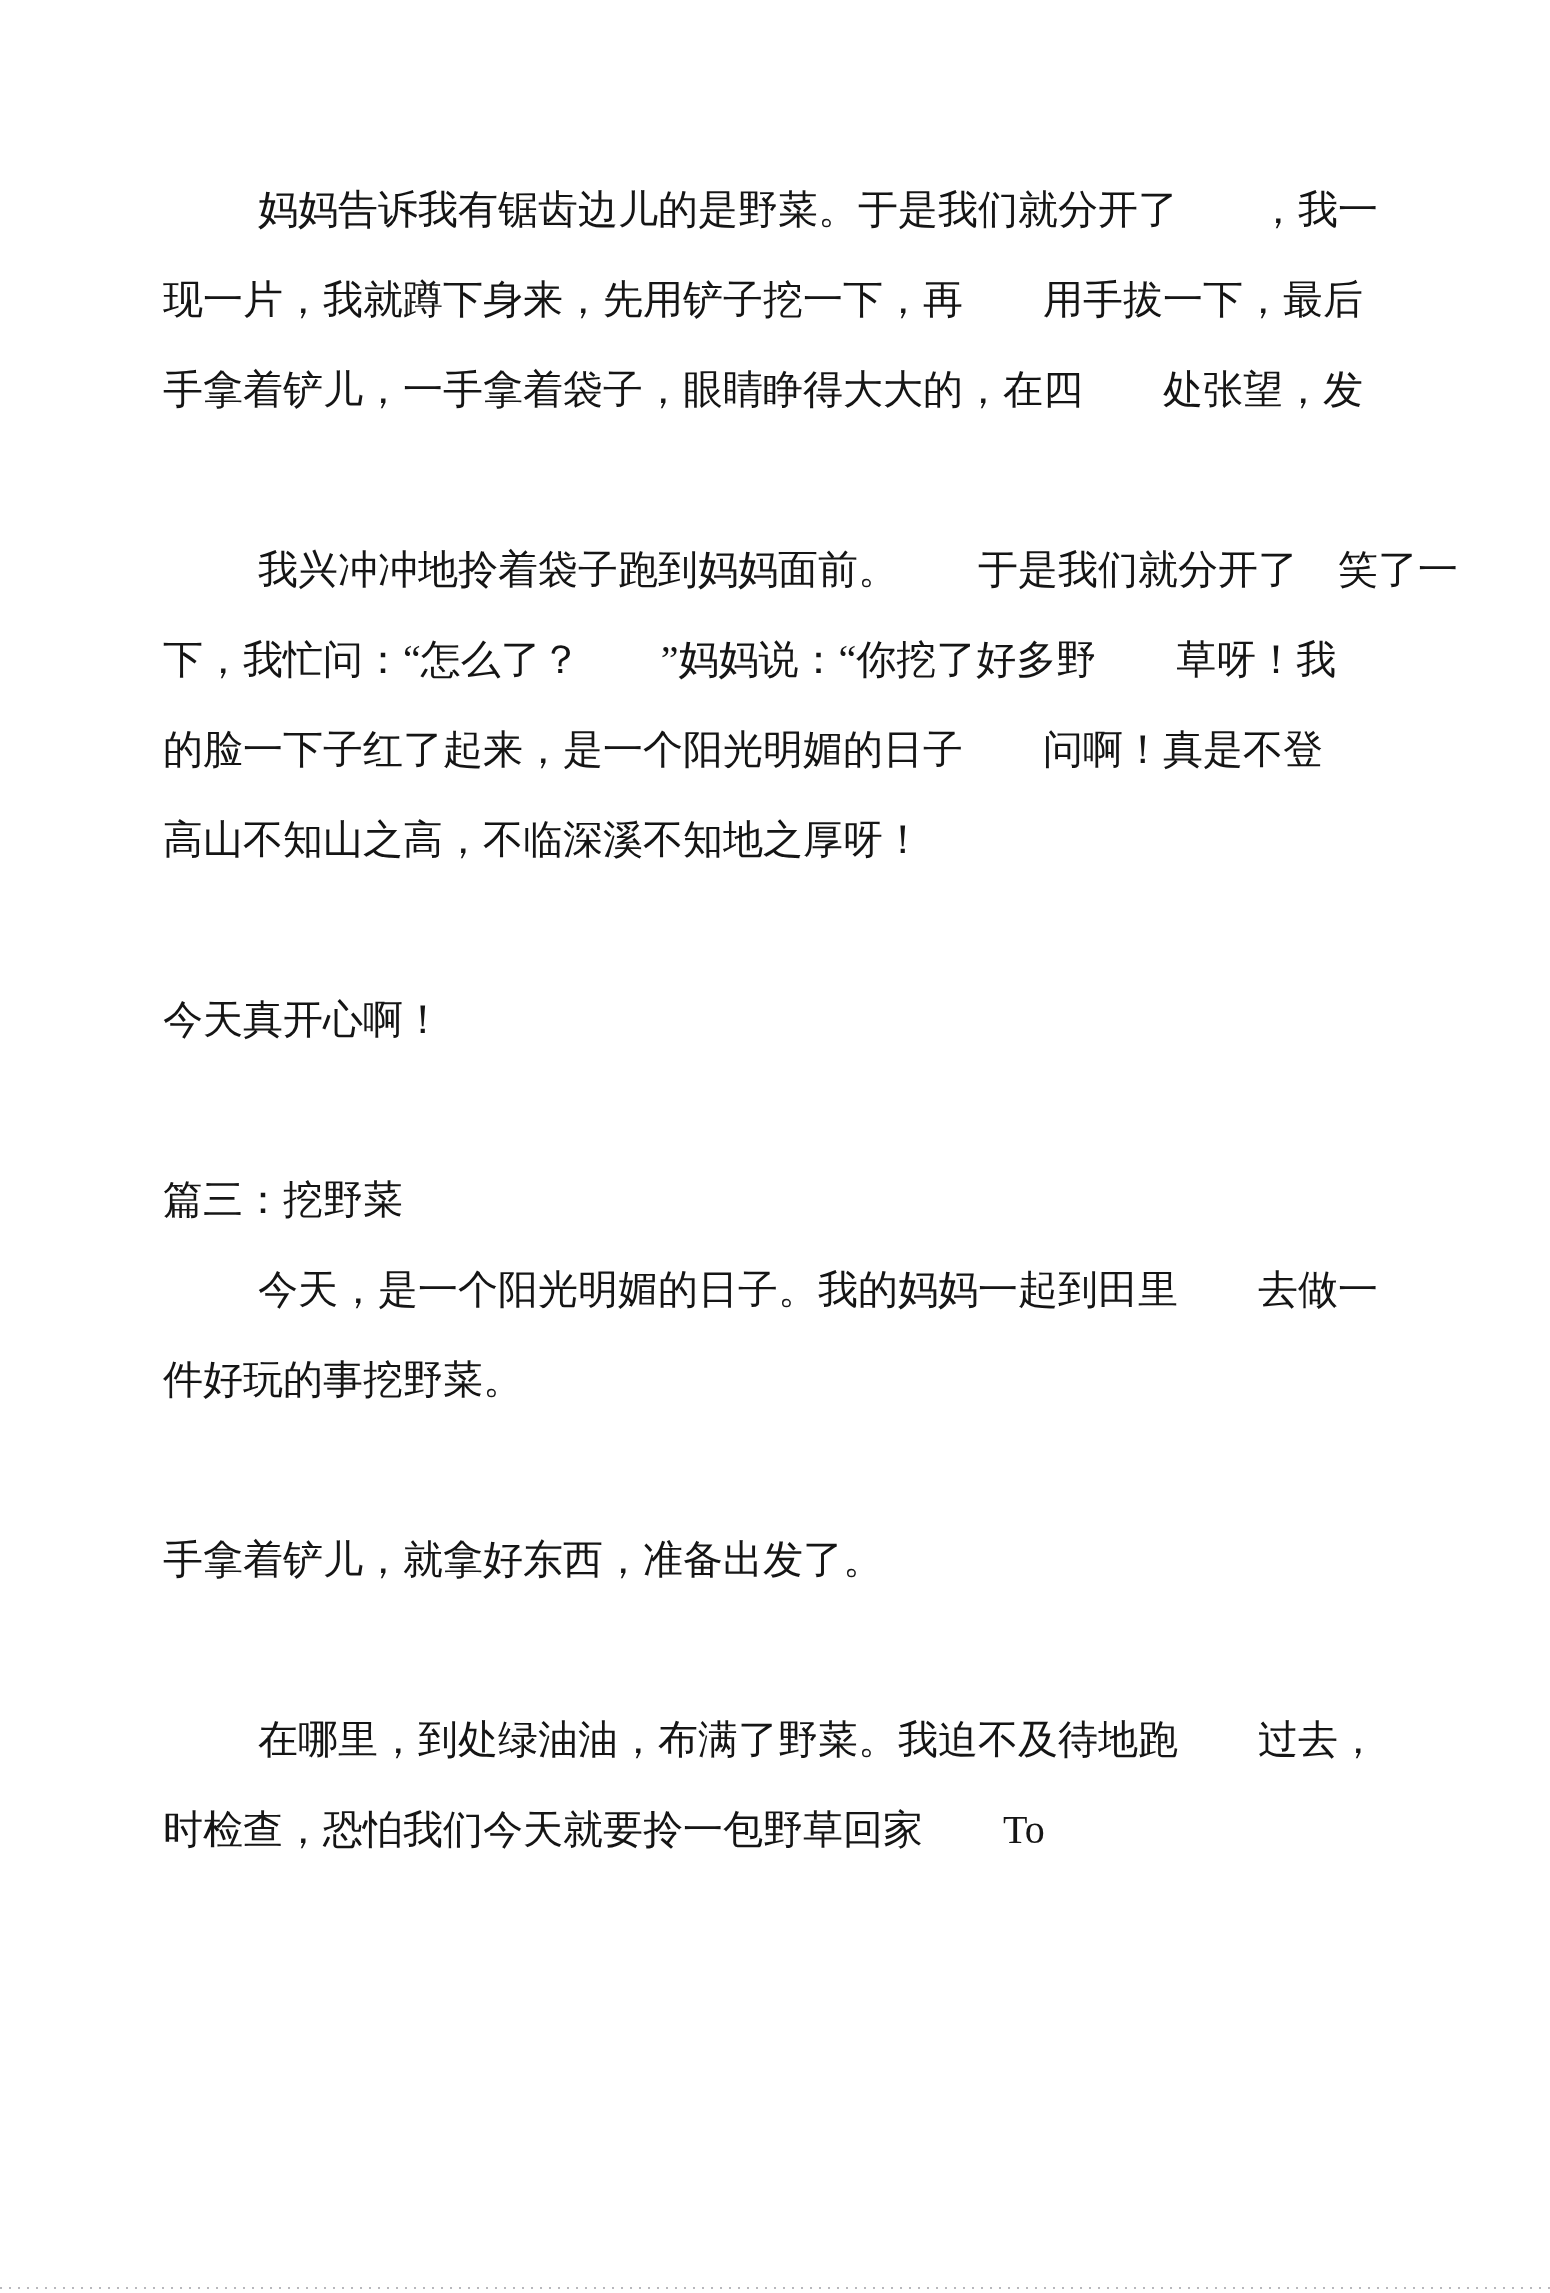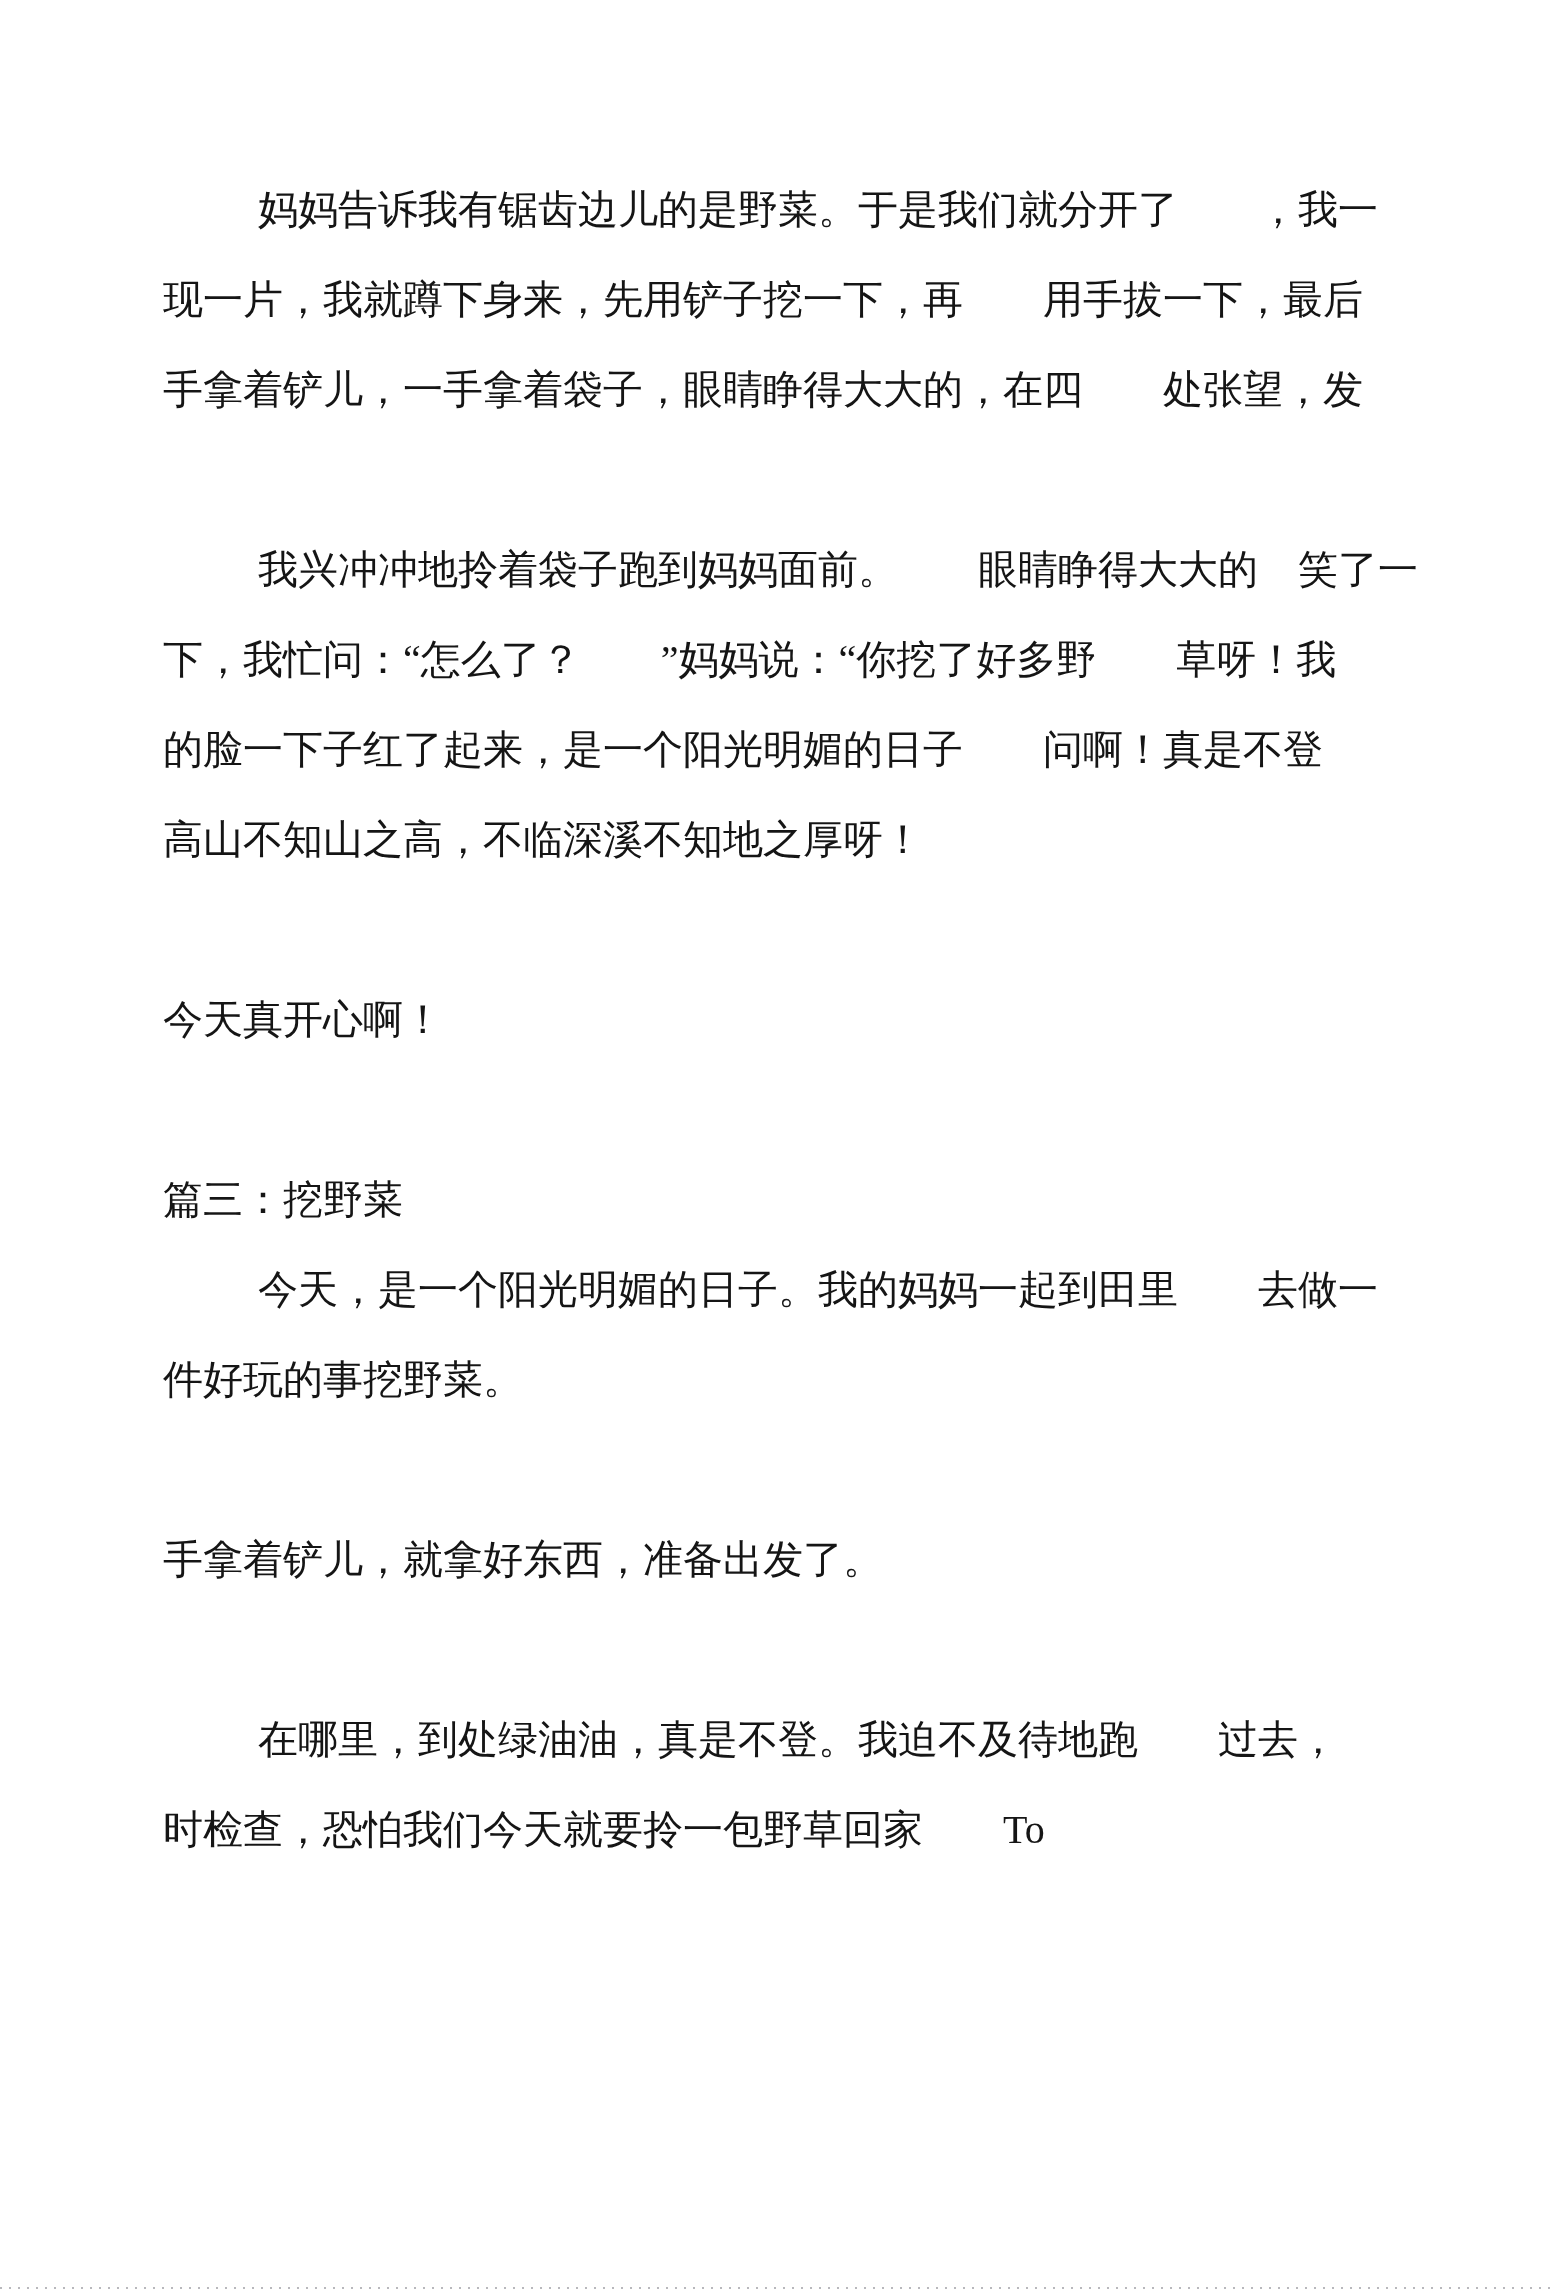--- a/index.html
+++ b/index.html
@@ -58,21 +58,21 @@
 <div class="page">
   <div class="text-block">
 
     <div class="para indent">
       <div class="line">妈妈告诉我有锯齿边儿的是野菜。于是我们就分开了　　，我一</div>
       <div class="line">现一片，我就蹲下身来，先用铲子挖一下，再　　用手拔一下，最后</div>
       <div class="line">手拿着铲儿，一手拿着袋子，眼睛睁得大大的，在四　　处张望，发</div>
     </div>
 
     <div class="para indent">
-      <div class="line">我兴冲冲地拎着袋子跑到妈妈面前。　　眼睛睁得大大的　笑了一</div>
+      <div class="line">我兴冲冲地拎着袋子跑到妈妈面前。　　于是我们就分开了　笑了一</div>
       <div class="line">下，我忙问：“怎么了？　　”妈妈说：“你挖了好多野　　草呀！我</div>
       <div class="line">的脸一下子红了起来，是一个阳光明媚的日子　　问啊！真是不登</div>
       <div class="line">高山不知山之高，不临深溪不知地之厚呀！</div>
     </div>
 
     <div class="para">
       <div class="line">今天真开心啊！</div>
     </div>
 
     <div class="para no-gap">
@@ -82,20 +82,20 @@
     <div class="para indent">
       <div class="line">今天，是一个阳光明媚的日子。我的妈妈一起到田里　　去做一</div>
       <div class="line">件好玩的事挖野菜。</div>
     </div>
 
     <div class="para">
       <div class="line">手拿着铲儿，就拿好东西，准备出发了。</div>
     </div>
 
     <div class="para indent">
-      <div class="line">在哪里，到处绿油油，真是不登。我迫不及待地跑　　过去，</div>
+      <div class="line">在哪里，到处绿油油，布满了野菜。我迫不及待地跑　　过去，</div>
       <div class="line">时检查，恐怕我们今天就要拎一包野草回家　　To</div>
     </div>
 
   </div>
 
   <div class="footer-divider"></div>
 </div>
 
 </body></html>

